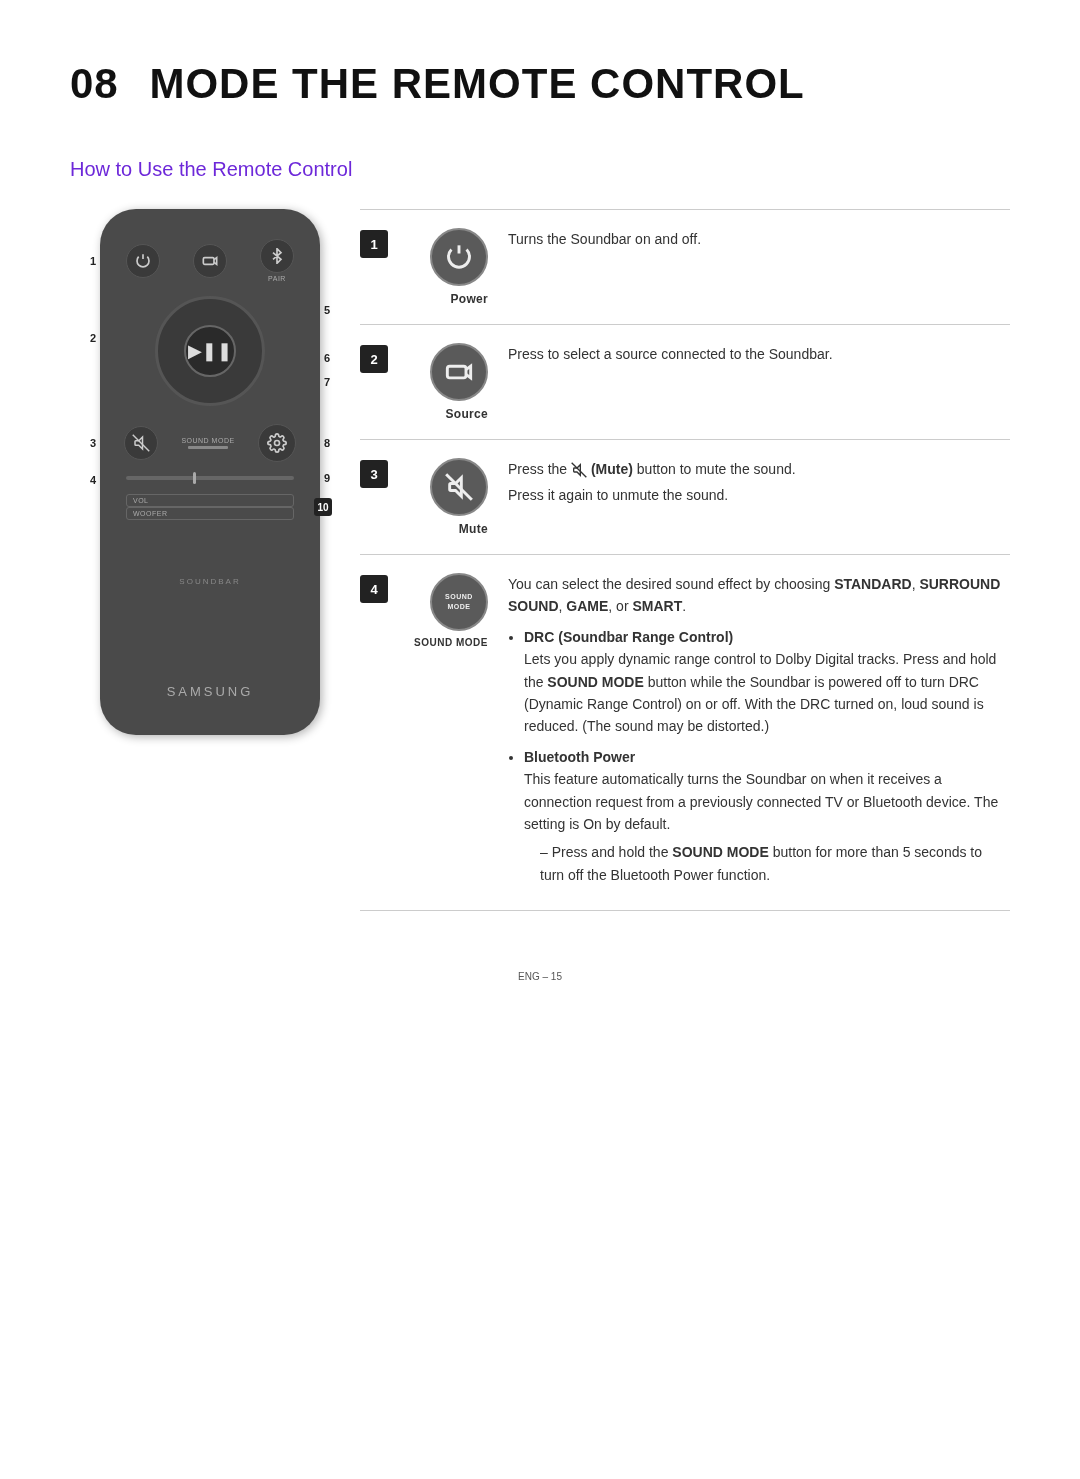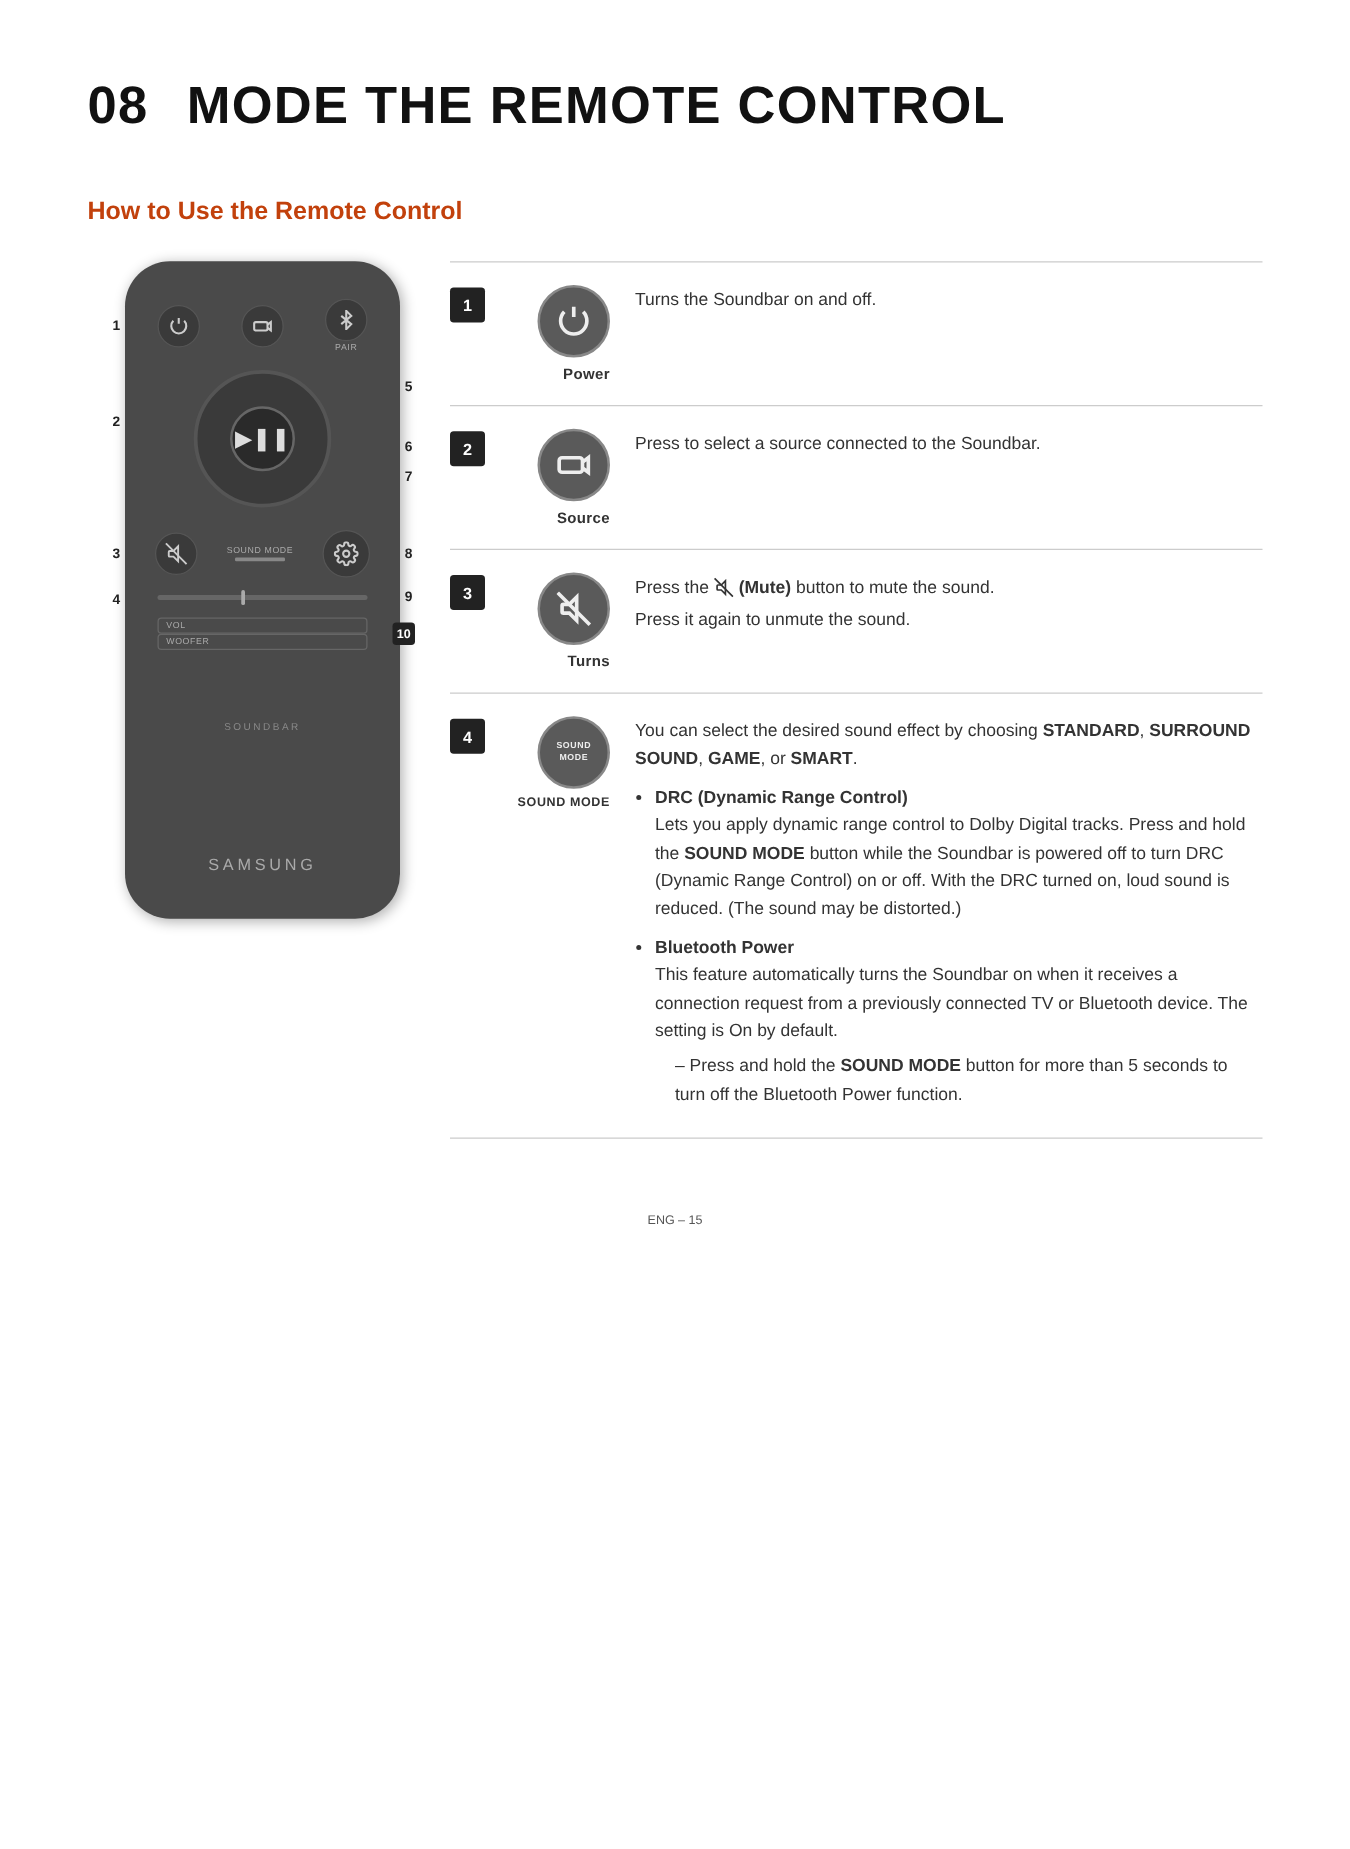--- a/index.html
+++ b/index.html
@@ -18,22 +18,22 @@
       letter-spacing: 1px;
       margin-bottom: 50px;
       color: #111;
     }
     .page-title span.num {
       color: #111;
       margin-right: 18px;
     }
     .section-title {
       font-size: 20px;
-      font-weight: 700;
-      color: #c2410c;
+      font-weight: 400;
+      color: #6d28d9;
       margin-bottom: 28px;
     }
     .content-area {
       display: flex;
       gap: 30px;
       align-items: flex-start;
     }
     
     .remote-wrapper {
       position: relative;
@@ -428,21 +428,21 @@
 
     <div class="table-row">
       <div class="row-number">3</div>
       <div class="row-icon">
         <div class="icon-circle">
           <svg viewBox="0 0 24 24" fill="none" stroke="#eee" stroke-width="2.5" width="28" height="28">
             <path d="M9 9H5a1 1 0 0 0-1 1v4a1 1 0 0 0 1 1h4l5 5V4L9 9z"></path>
             <line x1="1" y1="1" x2="23" y2="23" stroke="#eee" stroke-width="2.5"></line>
           </svg>
         </div>
-        <div class="icon-label">Turns</div>
+        <div class="icon-label">Mute</div>
       </div>
       <div class="row-desc">
         <p>Press the <svg viewBox="0 0 24 24" fill="none" stroke="#333" stroke-width="2" width="16" height="16" style="vertical-align:middle;">
               <path d="M9 9H5a1 1 0 0 0-1 1v4a1 1 0 0 0 1 1h4l5 5V4L9 9z"></path>
               <line x1="1" y1="1" x2="23" y2="23" stroke="#333" stroke-width="2"></line>
             </svg> <strong>(Mute)</strong> button to mute the sound.</p>
         <p>Press it again to unmute the sound.</p>
       </div>
     </div>
 
@@ -452,21 +452,21 @@
         <div class="sound-mode-icon">
           <span>SOUND</span>
           <span>MODE</span>
         </div>
         <div class="icon-label icon-label-sm">SOUND MODE</div>
       </div>
       <div class="row-desc">
         <p>You can select the desired sound effect by choosing <strong>STANDARD</strong>, <strong>SURROUND SOUND</strong>, <strong>GAME</strong>, or <strong>SMART</strong>.</p>
         <ul style="list-style:disc; margin-top:8px;">
           <li>
-            <span class="bullet-title">DRC (Dynamic Range Control)</span><br>
+            <span class="bullet-title">DRC (Soundbar Range Control)</span><br>
             Lets you apply dynamic range control to Dolby Digital tracks. Press and hold the <strong>SOUND MODE</strong> button while the Soundbar is powered off to turn DRC (Dynamic Range Control) on or off. With the DRC turned on, loud sound is reduced. (The sound may be distorted.)
           </li>
           <li style="margin-top:8px;">
             <span class="bullet-title">Bluetooth Power</span><br>
             This feature automatically turns the Soundbar on when it receives a connection request from a previously connected TV or Bluetooth device. The setting is On by default.
             <ul class="sub-list" style="margin-top:6px;">
               <li>Press and hold the <strong>SOUND MODE</strong> button for more than 5 seconds to turn off the Bluetooth Power function.</li>
             </ul>
           </li>
         </ul>

